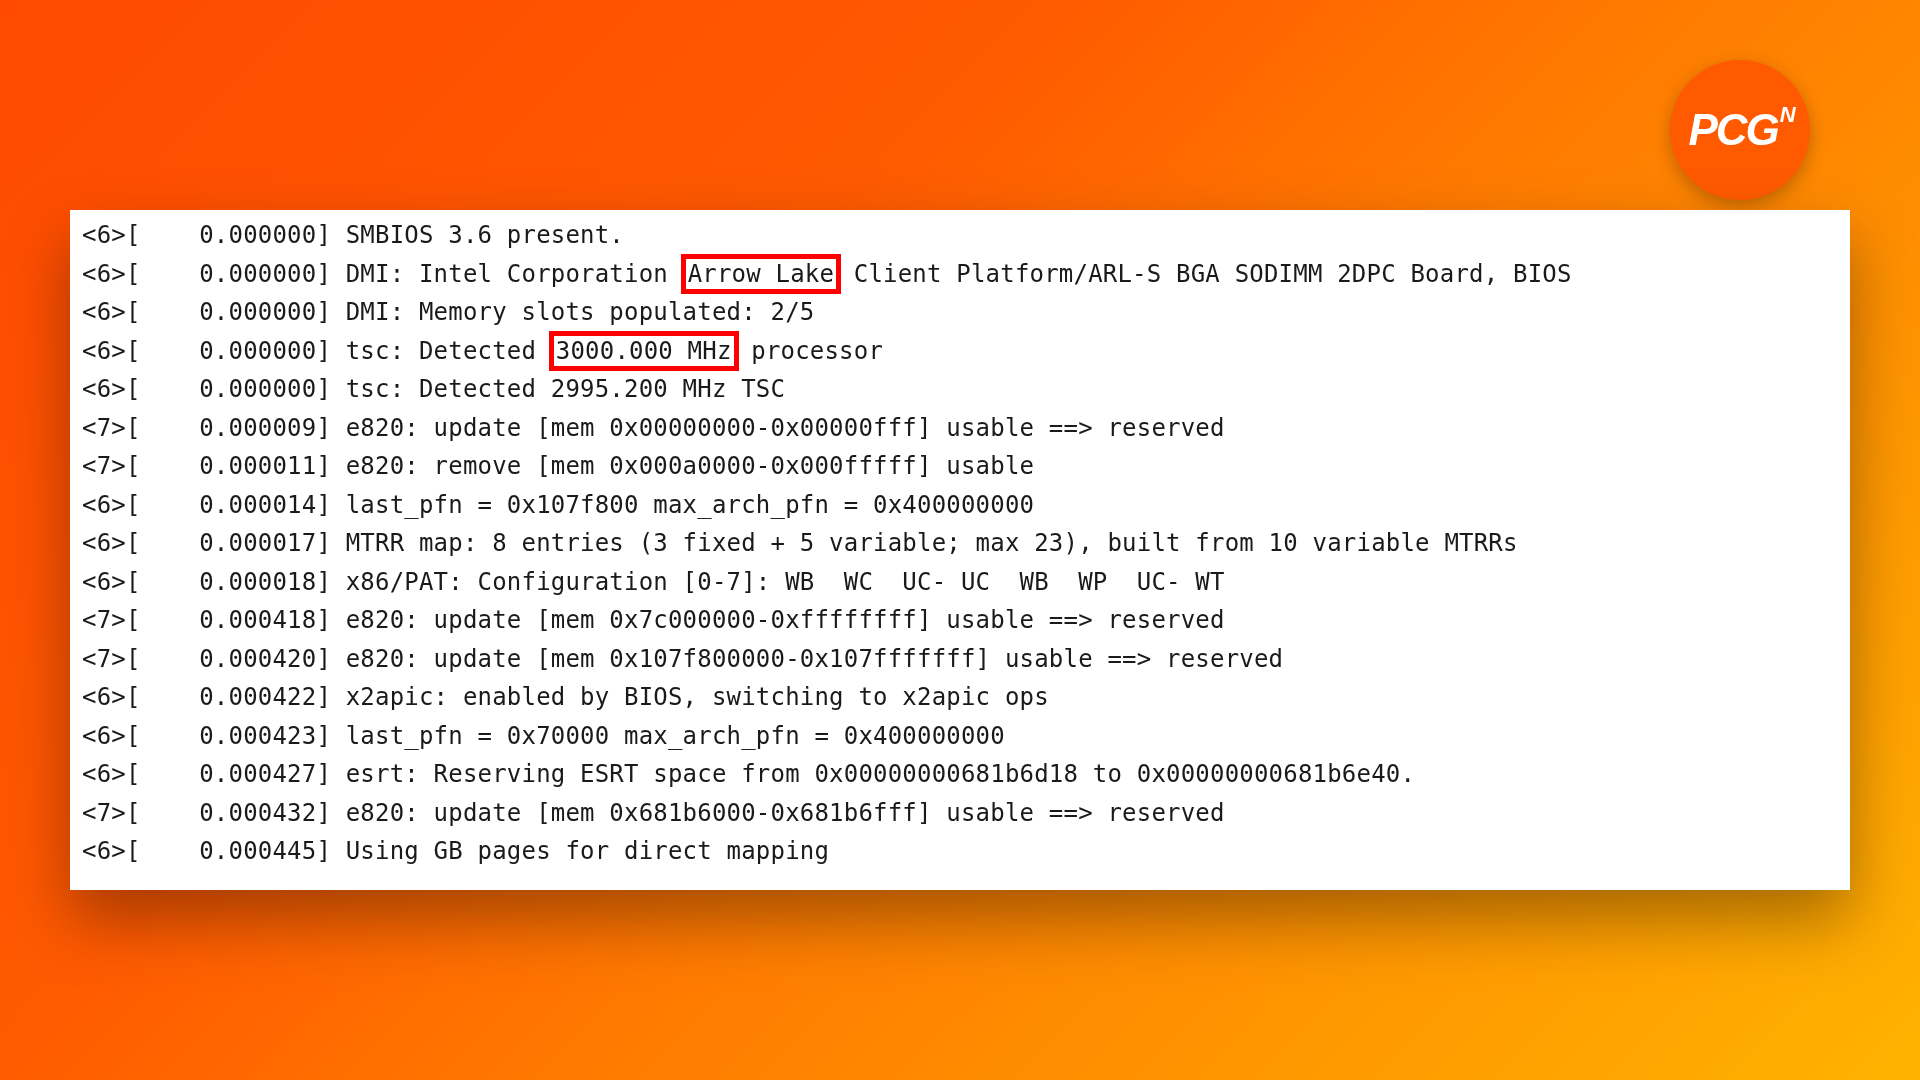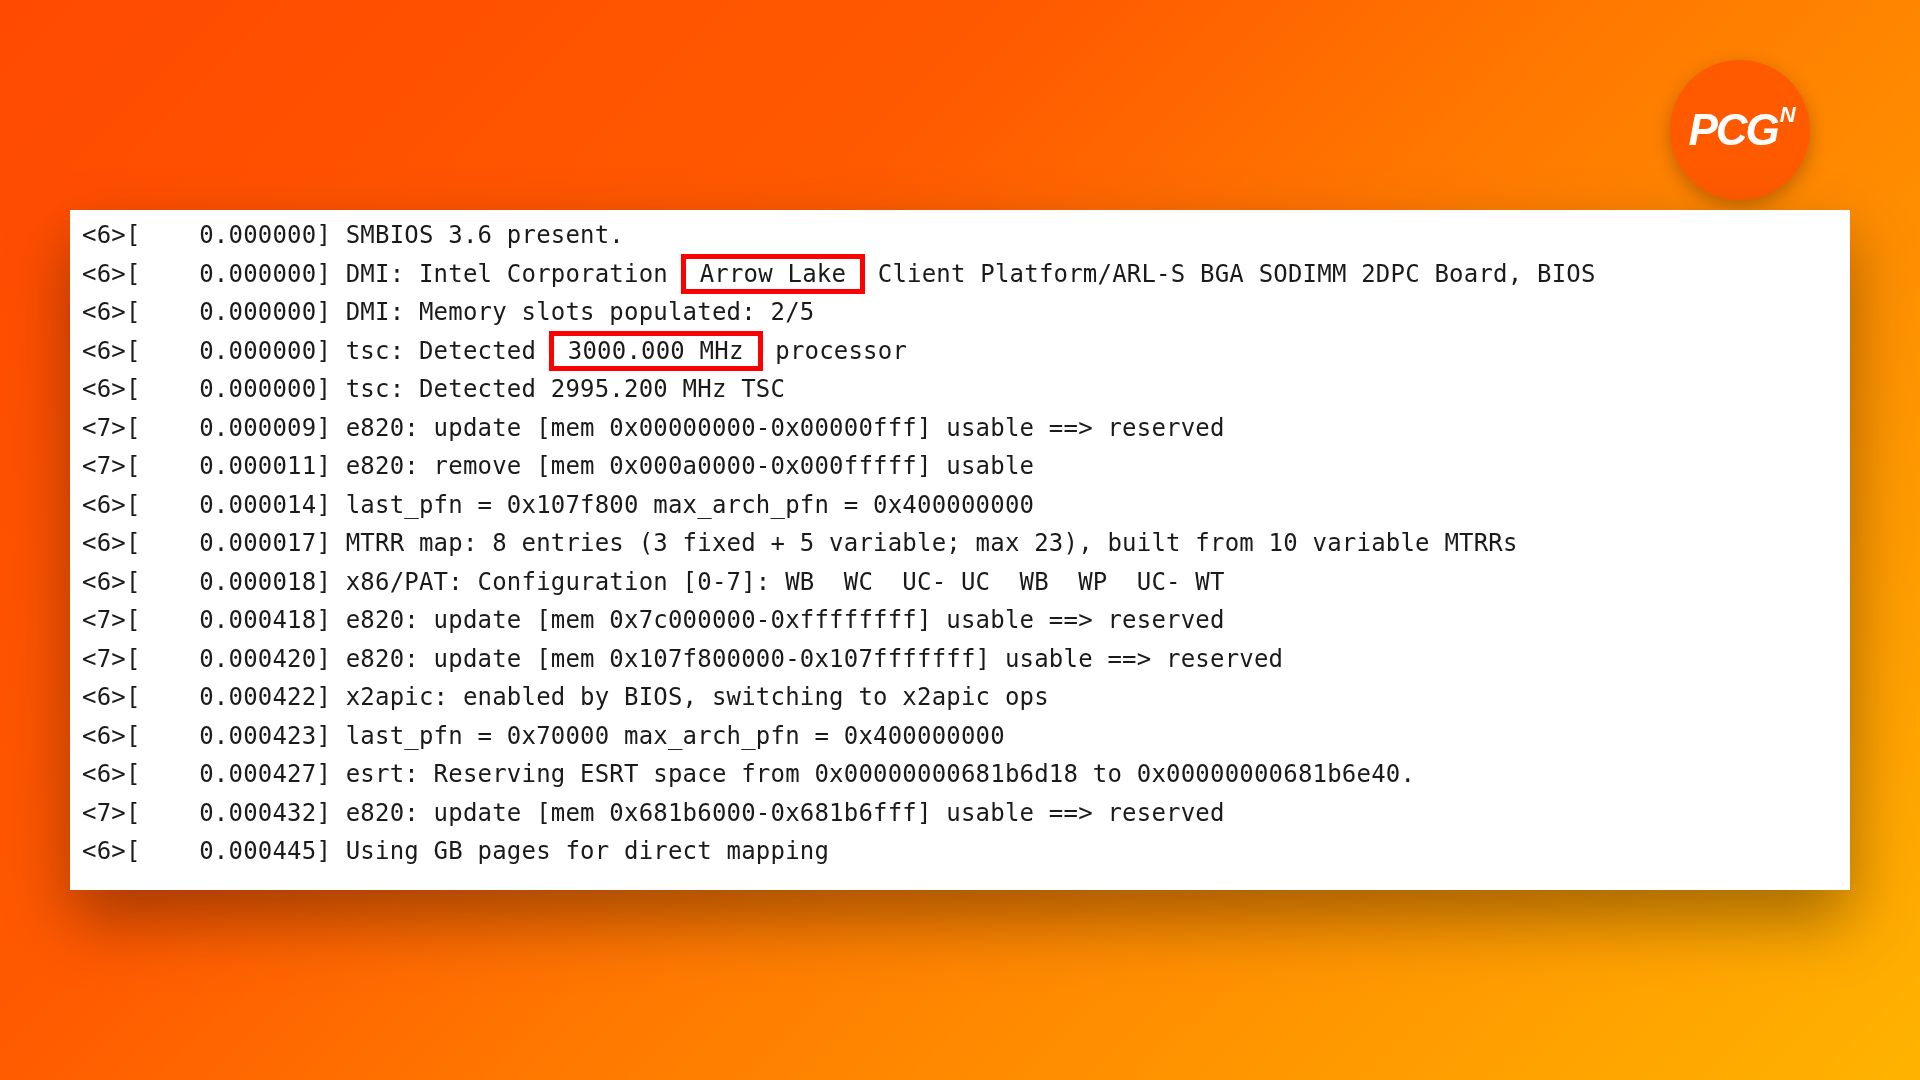--- a/index.html
+++ b/index.html
@@ -60,21 +60,21 @@
     font-family: "DejaVu Sans Mono","Liberation Mono",Menlo,Consolas,monospace;
     font-size: 24px;
     line-height: 38.5px;
     color: #1a1a1a;
     white-space: pre;
     letter-spacing: 0.2px;
   }
   .log div { white-space: pre; }
   .hl {
     border: 5px solid #ff0000;
-    padding: 0 14px;
+    padding: 0 2px;
     margin: -3px -2px;
     display: inline-block;
     line-height: 30px;
   }
 </style>
 </head>
 <body>
 
 <div class="bg">
 

